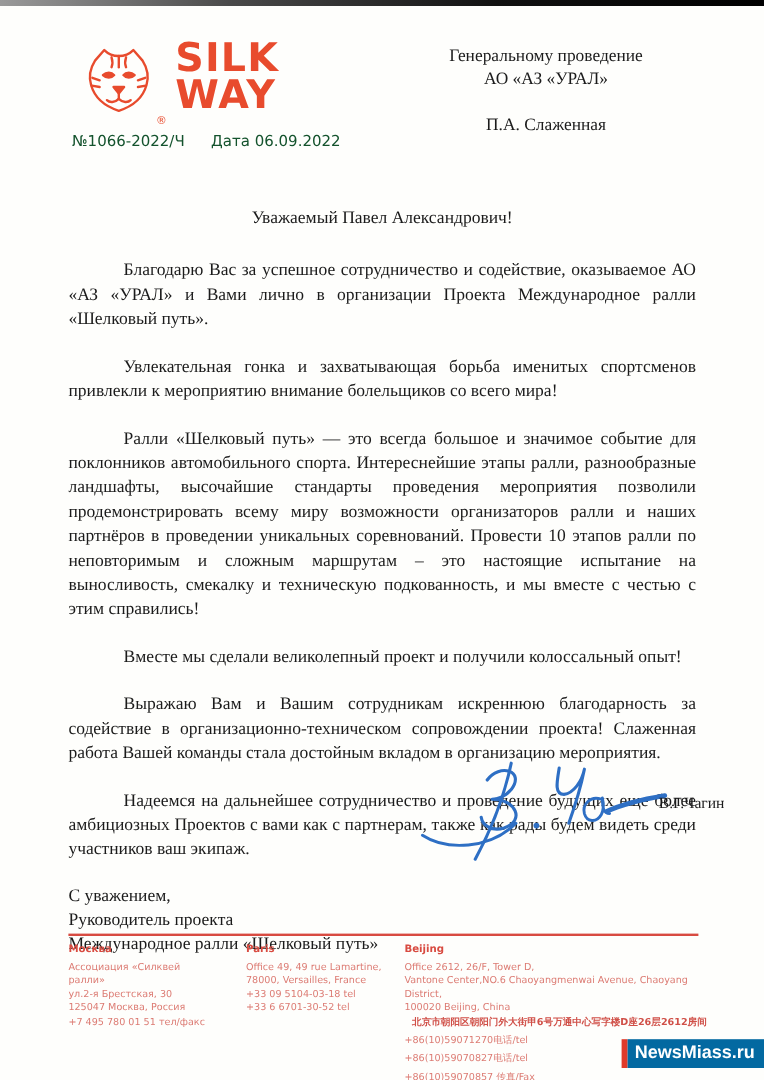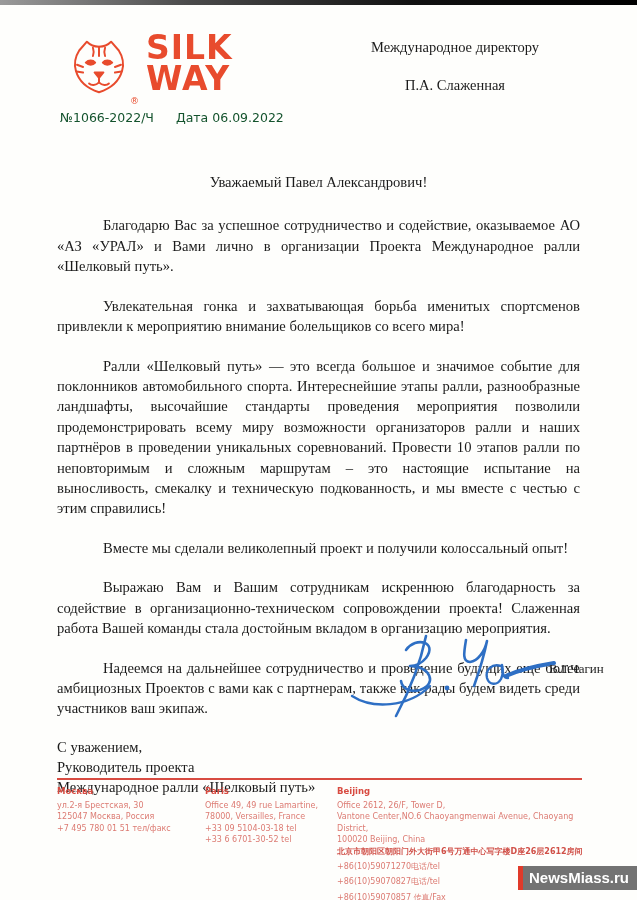--- a/index.html
+++ b/index.html
@@ -52,28 +52,28 @@
   
   .footer-rule { position:absolute; left:57px; top:778px; width:525px; height:2px; background:#d84b41; }
   .col {
     position:absolute; top:785px;
     font-family:"DejaVu Sans", sans-serif; font-size:8px; line-height:1.42; color:#dc7b73;
   }
   .col-moscow  { left:57px;  width:120px; }
   .col-paris   { left:205px; width:140px; }
   .col-beijing { left:337px; width:252px; }
   .col-title { font-weight:bold; font-size:8.5px; color:#d84b41; margin-bottom:3px; }
-  .cn    { color:#d05048; font-weight:bold; }
+  .cn    { color:#d05048; font-weight:bold;text-align:right; }
   .phone { margin-top:4px; }
 
   
   .watermark { position:absolute; right:0; top:866px; display:flex; align-items:stretch; }
   .wm-bar  { width:5px; background:#e03a2a; }
   .wm-text {
-    background:#737373; color:#ffffff; font-family:"Liberation Sans", sans-serif;
+    background:#0369a1; color:#ffffff; font-family:"Liberation Sans", sans-serif;
     font-size:15px; font-weight:bold; padding:3px 8px 4px 6px;
   }
 </style>
 </head>
 <body>
 
 <div class="page">
   <div class="scan-edge"></div>
 
   <header>
@@ -97,21 +97,22 @@
       </div>
       <span class="reg">®</span>
     </div>
     <div class="refline">
       <span class="ref-num">№1066-2022/Ч</span>
       <span>Дата 06.09.2022</span>
     </div>
   </header>
 
   <div class="recipient">
-    <div>Международное директору</div>
+    <div>Генеральному проведение</div>
+    <div>АО «АЗ «УРАЛ»</div>
     <div class="recipient-name">П.А. Слаженная</div>
   </div>
 
   <main class="body">
     <div class="salutation">Уважаемый Павел Александрович!</div>
     <p>Благодарю Вас за успешное сотрудничество и содействие, оказываемое АО «АЗ «УРАЛ» и Вами лично в организации Проекта Международное ралли «Шелковый путь».</p>
     <p>Увлекательная гонка и захватывающая борьба именитых спортсменов привлекли к мероприятию внимание болельщиков со всего мира!</p>
     <p>Ралли «Шелковый путь» — это всегда большое и значимое событие для поклонников автомобильного спорта. Интереснейшие этапы ралли, разнообразные ландшафты, высочайшие стандарты проведения мероприятия позволили продемонстрировать всему миру возможности организаторов ралли и наших партнёров в проведении уникальных соревнований. Провести 10 этапов ралли по неповторимым и сложным маршрутам – это настоящие испытание на выносливость, смекалку и техническую подкованность, и мы вместе с честью с этим справились!</p>
     <p>Вместе мы сделали великолепный проект и получили колоссальный опыт!</p>
     <p>Выражаю Вам и Вашим сотрудникам искреннюю благодарность за содействие в организационно-техническом сопровождении проекта! Слаженная работа Вашей команды стала достойным вкладом в организацию мероприятия.</p>
@@ -132,20 +133,21 @@
     <path d="M155,40 C146,37 139,44 141,52 C143,59 151,60 155,53 C157,49 157,43 156,39 C156,47 157,52 162,52" stroke-width="2.4"></path>
     <path d="M160,50 C175,43 196,39 208,37" stroke-width="4"></path>
   </svg>
   <div class="signer">В.Г.Чагин</div>
 
   <footer>
     <div class="footer-rule"></div>
 
     <div class="col col-moscow">
       <div class="col-title">Москва</div>
+      <div>Ассоциация «Силквей ралли»</div>
       <div>ул.2-я Брестская, 30</div>
       <div>125047 Москва, Россия</div>
       <div>+7 495 780 01 51 тел/факс</div>
     </div>
 
     <div class="col col-paris">
       <div class="col-title">Paris</div>
       <div>Office 49, 49 rue Lamartine,</div>
       <div>78000, Versailles, France</div>
       <div>+33 09 5104-03-18 tel</div>

